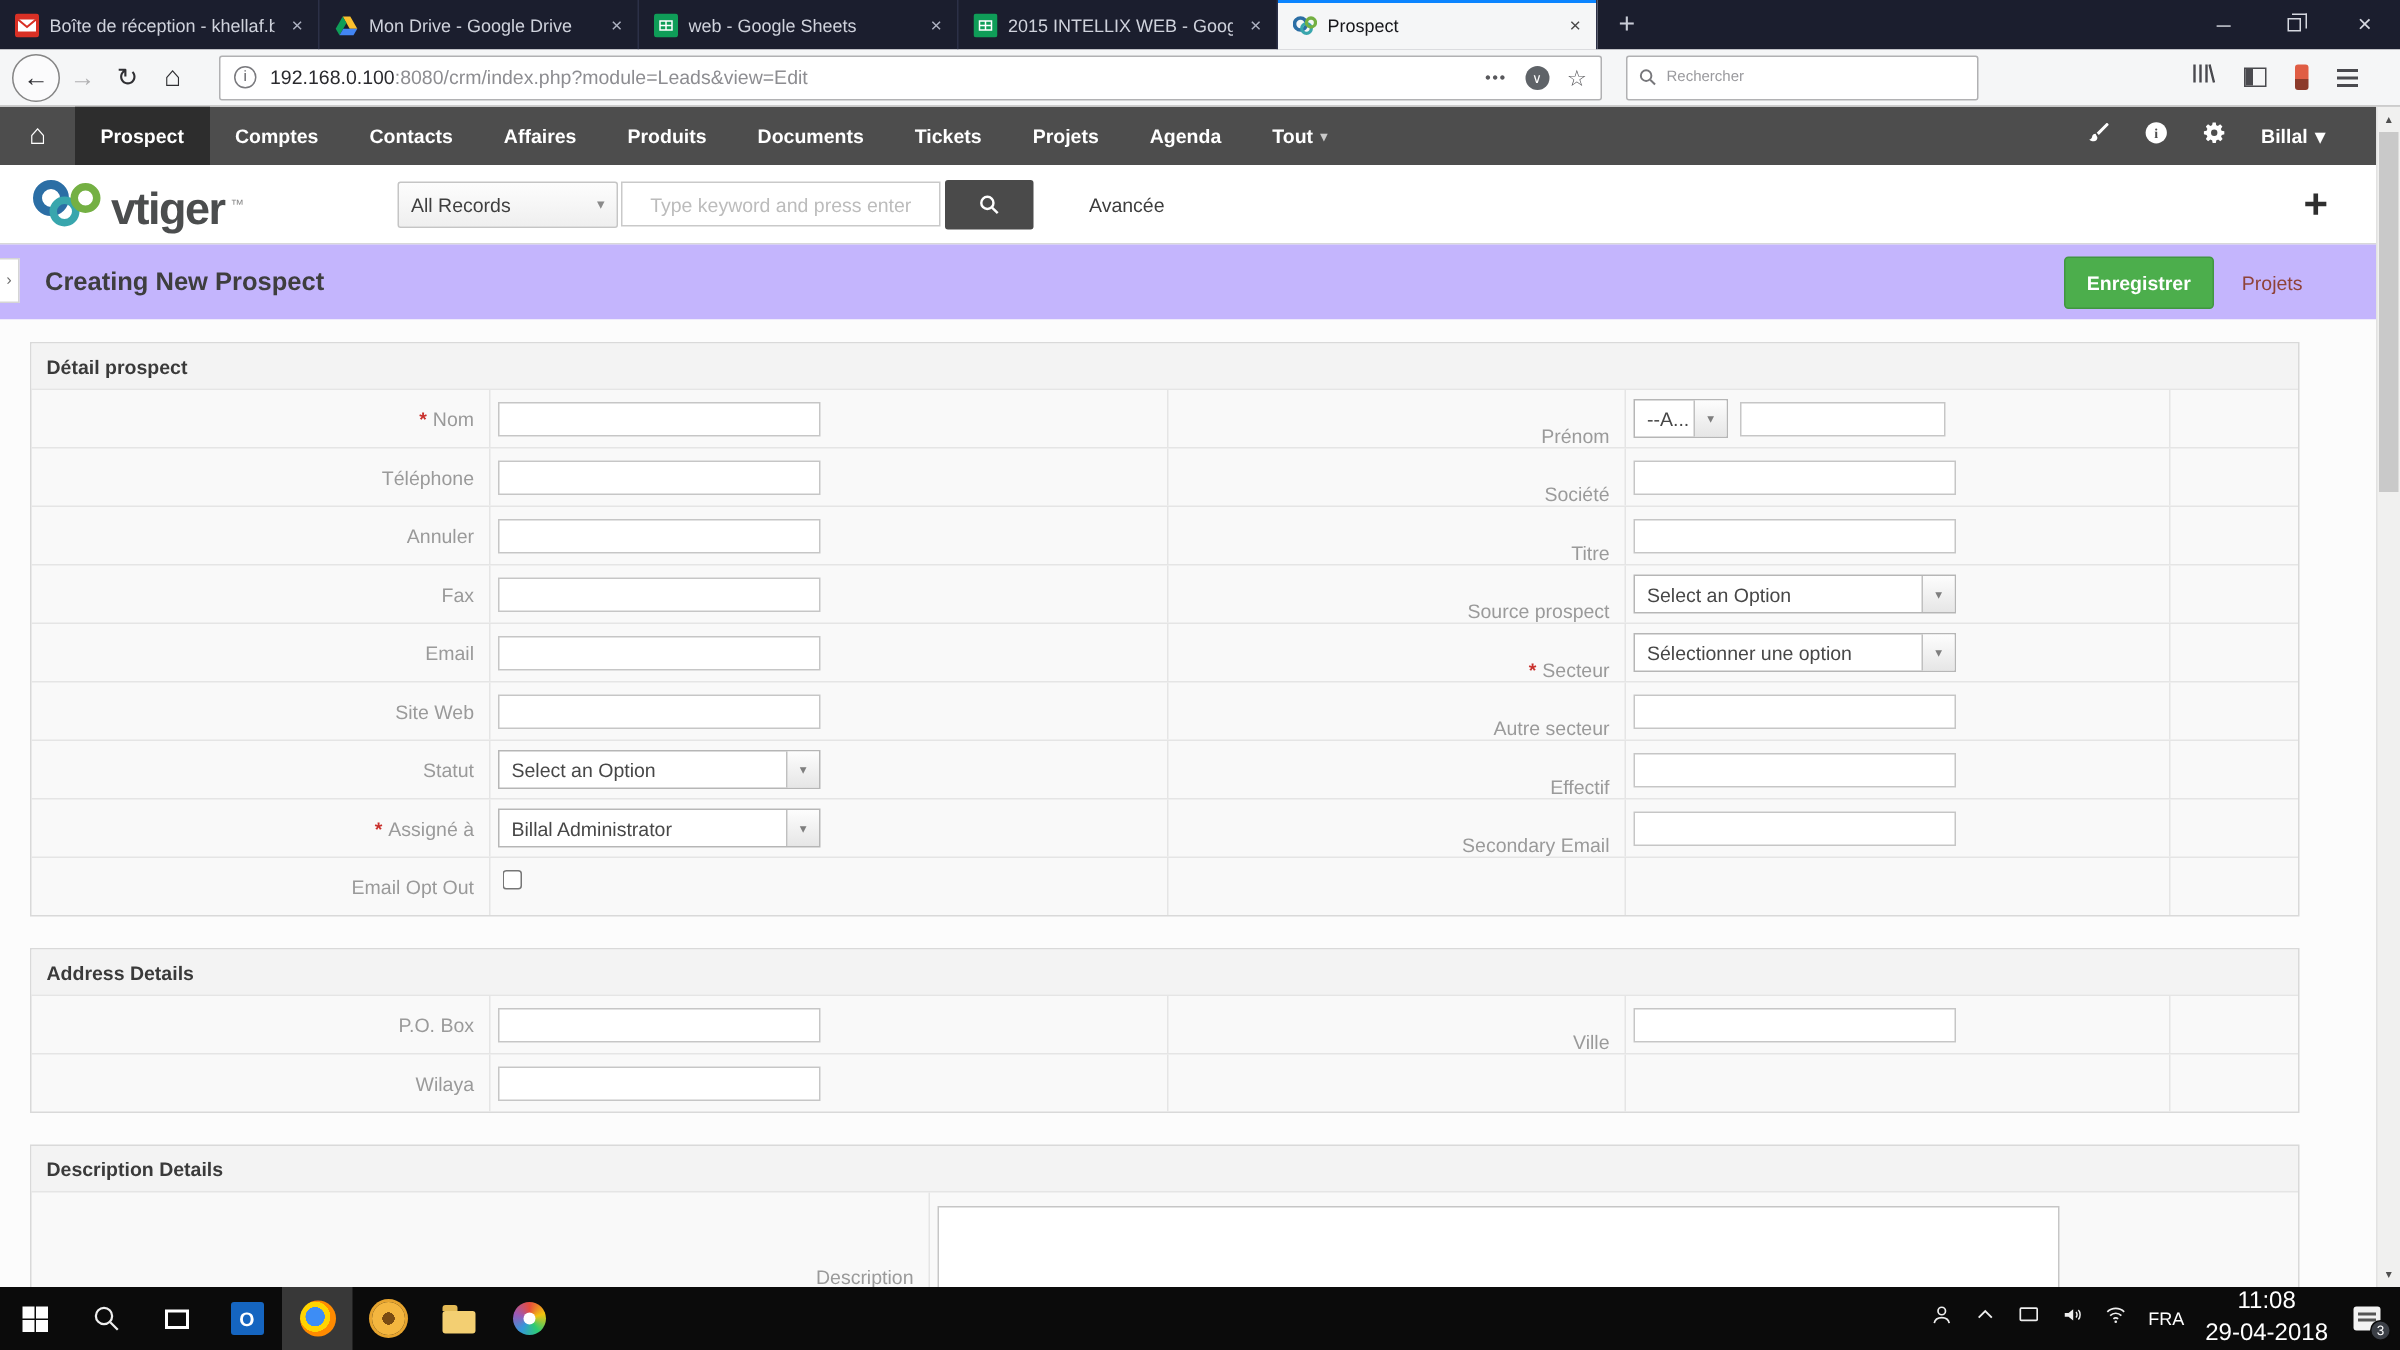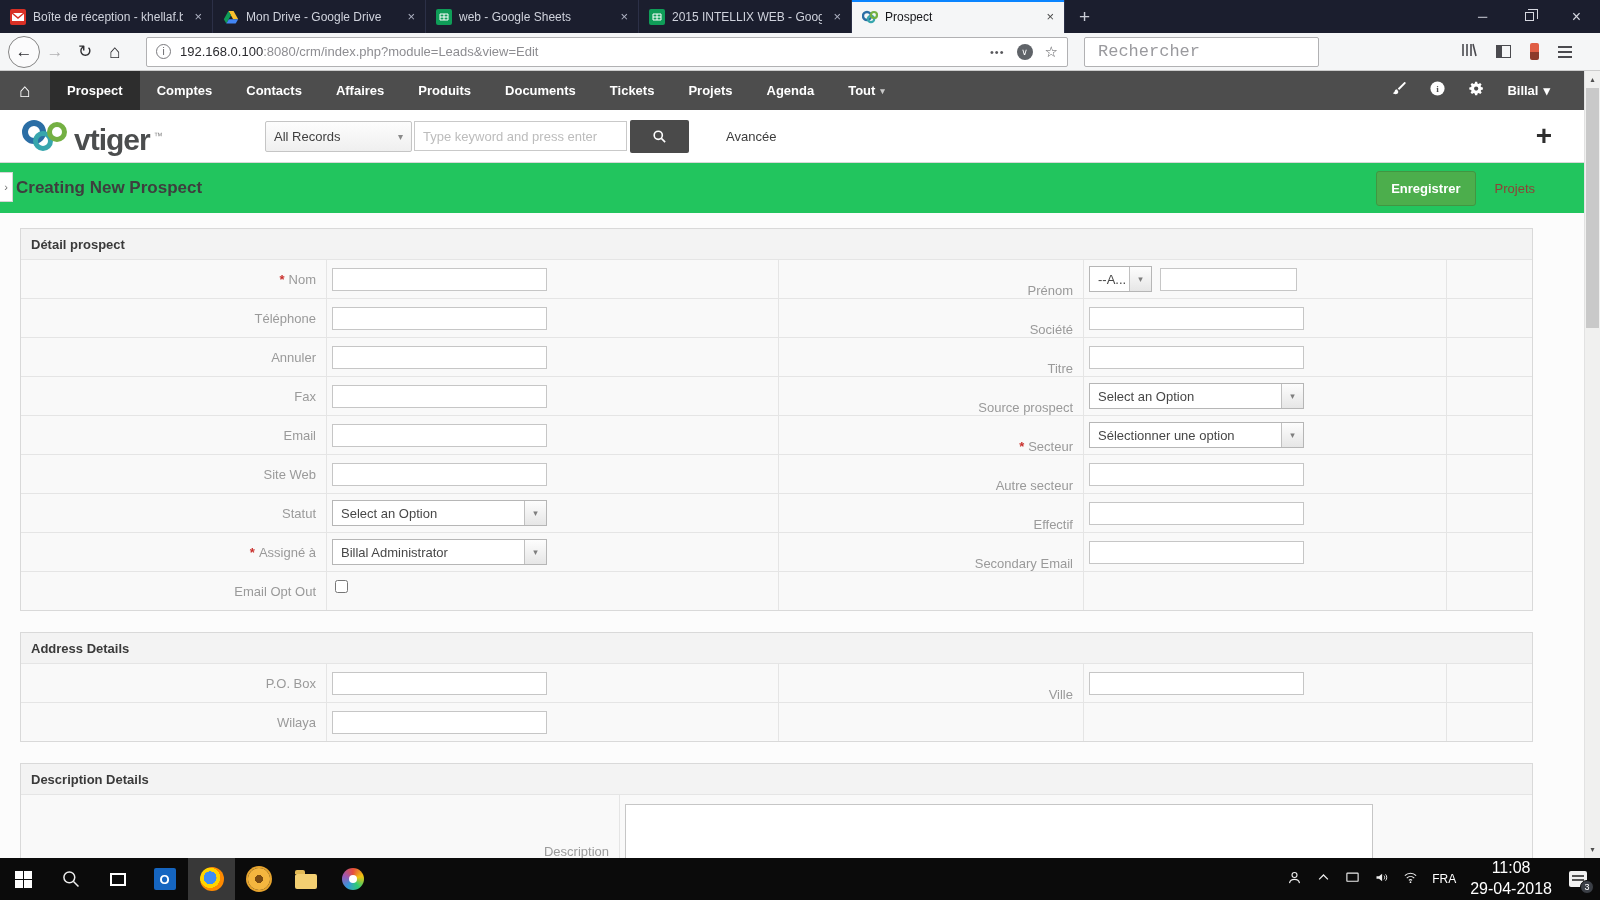--- a/index.html
+++ b/index.html
@@ -30,21 +30,21 @@
   .urlbar{width:922px;height:30px;margin-left:16px;background:#fff;border:1px solid #b1b1b3;border-radius:2px;display:flex;align-items:center;padding:0 9px;gap:9px;}
   .url-info{flex:0 0 15px;height:15px;border:1px solid #7a7a7e;border-radius:50%;color:#5f5f63;font-size:10px;line-height:13px;text-align:center;}
   .url-text{font-size:13px;color:#8d8d91;flex:1;white-space:nowrap;overflow:hidden;}
   .url-text b{color:#2a2a2e;font-weight:normal;}
   .url-actions{display:flex;align-items:center;gap:12px;color:#58585c;}
   .dots-icon{font-size:11px;letter-spacing:1px;color:#58585c;}
   .pocket-icon{width:16px;height:16px;border-radius:50%;background:#5f6368;color:#fff;font-size:9px;display:flex;align-items:center;justify-content:center;}
   .star-icon{font-size:15px;color:#58585c;}
   .searchbar{width:235px;height:30px;margin-left:16px;background:#fff;border:1px solid #b1b1b3;border-radius:2px;display:flex;align-items:center;padding:0 7px;gap:6px;}
   .searchbar svg{width:13px;height:13px;}
-  .searchbar input{border:none;outline:none;flex:1;font-size:17px;color:#333;font-family:Liberation Mono, monospace;background:transparent;}
+  .searchbar input{border:none;outline:none;flex:1;font-size:10px;color:#333;font-family:Liberation Sans, sans-serif;background:transparent;}
   .searchbar input::placeholder{color:#9a9a9e;}
   .tool-icons{margin-left:auto;display:flex;align-items:center;gap:19px;padding-right:20px;}
   .lib-icon svg{width:16px;height:16px;}
   .sidebar-icon{width:15px;height:13px;border:1px solid #4a4a4f;position:relative;}
   .sidebar-icon::before{content:'';position:absolute;left:0;top:0;bottom:0;width:5px;background:#4a4a4f;}
   .red-ext-icon{width:9px;height:17px;border-radius:2px;background:linear-gradient(#e05d44 55%,#8c3a2b 55%);}
   .menu-icon{display:flex;flex-direction:column;gap:3px;}
   .menu-icon i{display:block;width:14px;height:2px;background:#4a4a4f;}
 
   
@@ -65,29 +65,29 @@
   .brand{display:flex;align-items:flex-end;gap:4px;margin-left:22px;width:223px;}
   .rings{position:relative;width:48px;height:38px;}
   .ring{position:absolute;border-radius:50%;background:transparent;}
   .ring.r-blue{width:24px;height:24px;border:6px solid #2b6ea5;left:0;top:3px;}
   .ring.r-teal{width:20px;height:20px;border:5px solid #38a6ad;left:11px;top:14px;}
   .ring.r-green{width:20px;height:20px;border:5px solid #74b043;left:25px;top:5px;}
   .brand-text{font-size:30px;font-weight:bold;color:#4b4d4e;letter-spacing:-1px;line-height:1;}
   .brand-tm{font-size:9px;color:#8a8a8a;margin-bottom:14px;}
   .scope-sel{margin-left:20px;width:147px;height:31px;border:1px solid #c5c5c5;border-radius:2px;background:linear-gradient(#fdfdfd,#efefef);display:flex;align-items:center;padding:0 8px;font-size:13px;color:#3f3f3f;}
   .scope-sel .caret{margin-left:auto;color:#8a8a8a;font-size:10px;}
-  .kw-input{margin-left:2px;width:213px;height:30px;border:1px solid #c9c9c9;padding:0 8px;font-size:13px;color:#333;font-family:inherit;outline:none;}
+  .kw-input{margin-left:2px;width:213px;height:30px;border:1px solid #c9c9c9;padding:0 8px;font-size:13px;color:#333;font-family:inherit;outline:none;text-align:center;}
   .kw-input::placeholder{color:#bcbcbc;}
   .search-btn{margin-left:3px;width:59px;height:33px;background:#4a4a4a;border-radius:2px;display:flex;align-items:center;justify-content:center;}
   .search-btn svg{width:15px;height:15px;}
   .adv-link{margin-left:37px;font-size:13px;color:#3c3c3c;}
   .crm-plus{margin-left:auto;margin-right:48px;font-size:28px;font-weight:bold;color:#2f2f2f;line-height:1;}
 
   
-  .titlebar{position:absolute;top:92px;left:0;right:0;height:50px;background:#22c55e;display:flex;align-items:center;padding:0 65px 0 16px;}
+  .titlebar{position:absolute;top:92px;left:0;right:0;height:50px;background:#c4b5fd;display:flex;align-items:center;padding:0 65px 0 30px;}
   .page-title{font-size:17px;font-weight:bold;color:#3e3e3e;}
   .tb-actions{margin-left:auto;display:flex;align-items:center;gap:19px;}
   .save-btn{background:#4cae4c;border:1px solid #419641;color:#fff;font-size:13px;font-weight:bold;padding:9px 14px;border-radius:3px;cursor:pointer;font-family:inherit;}
   .cancel-link{color:#8f4238;font-size:13px;}
   .lchevron{position:absolute;top:101px;left:0;width:13px;height:30px;background:#fff;border:1px solid #d5d5d5;border-left:none;display:flex;align-items:center;justify-content:center;color:#6e6e6e;font-size:11px;z-index:3;}
 
   
   .content{position:absolute;top:142px;left:0;right:16px;bottom:0;padding:15px 51px 0 20px;overflow:hidden;background:#fcfcfc;}
   .panel{border:1px solid #d9d9d9;background:#f9f9f9;margin-bottom:21px;}
   .section-header{height:30px;display:flex;align-items:center;padding-left:10px;font-size:13px;font-weight:bold;color:#3a3a3a;background:#f3f3f3;}

